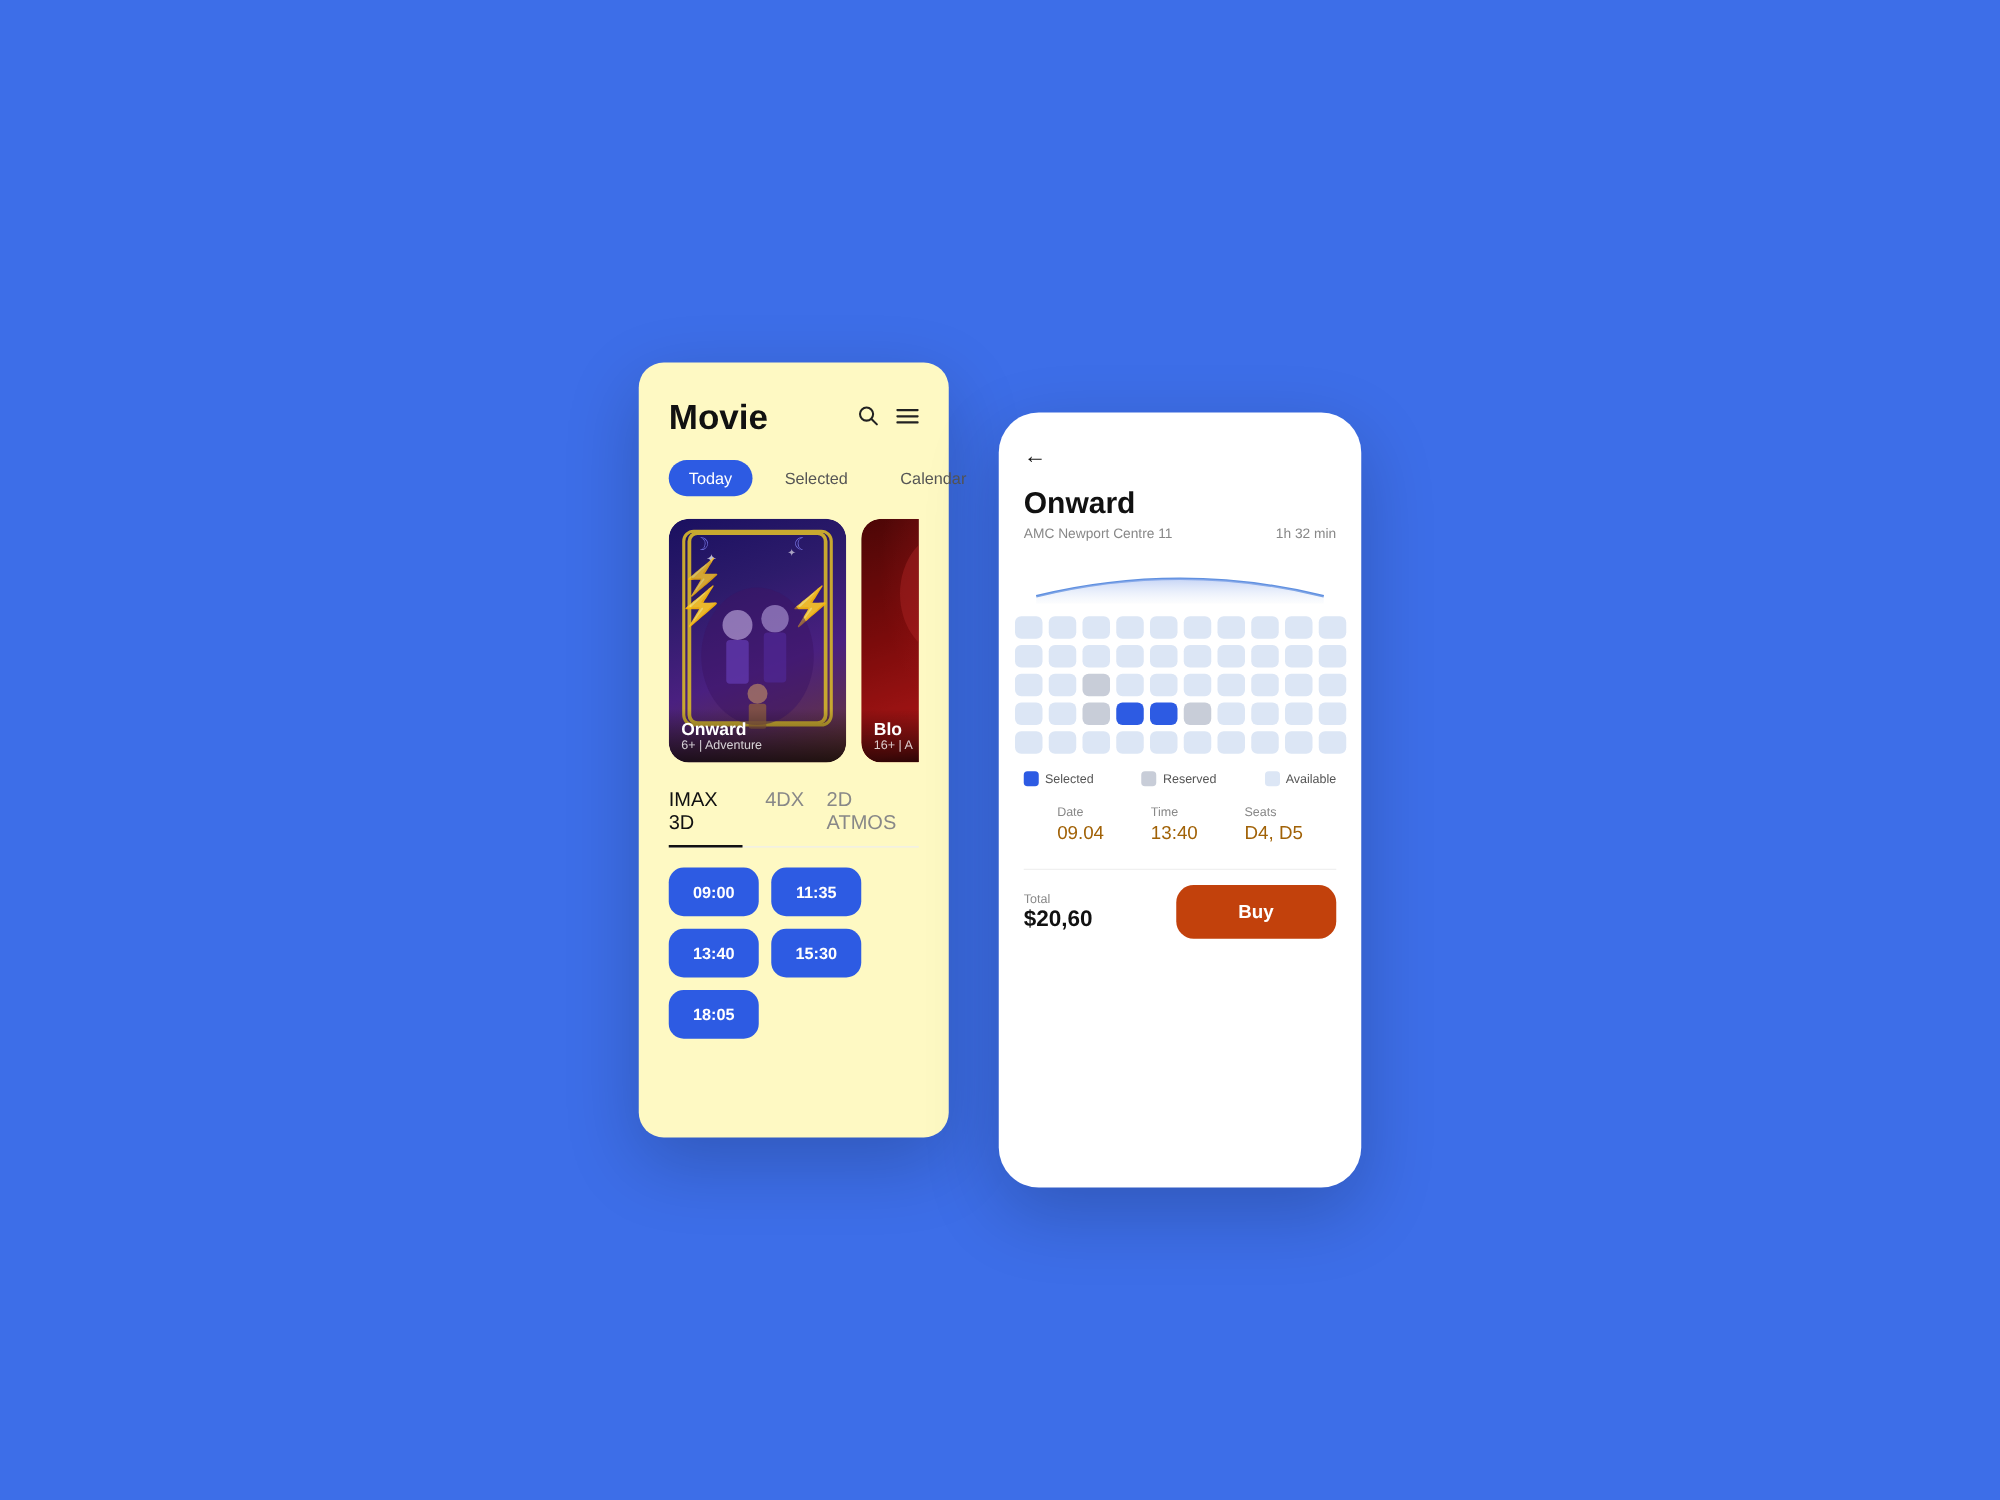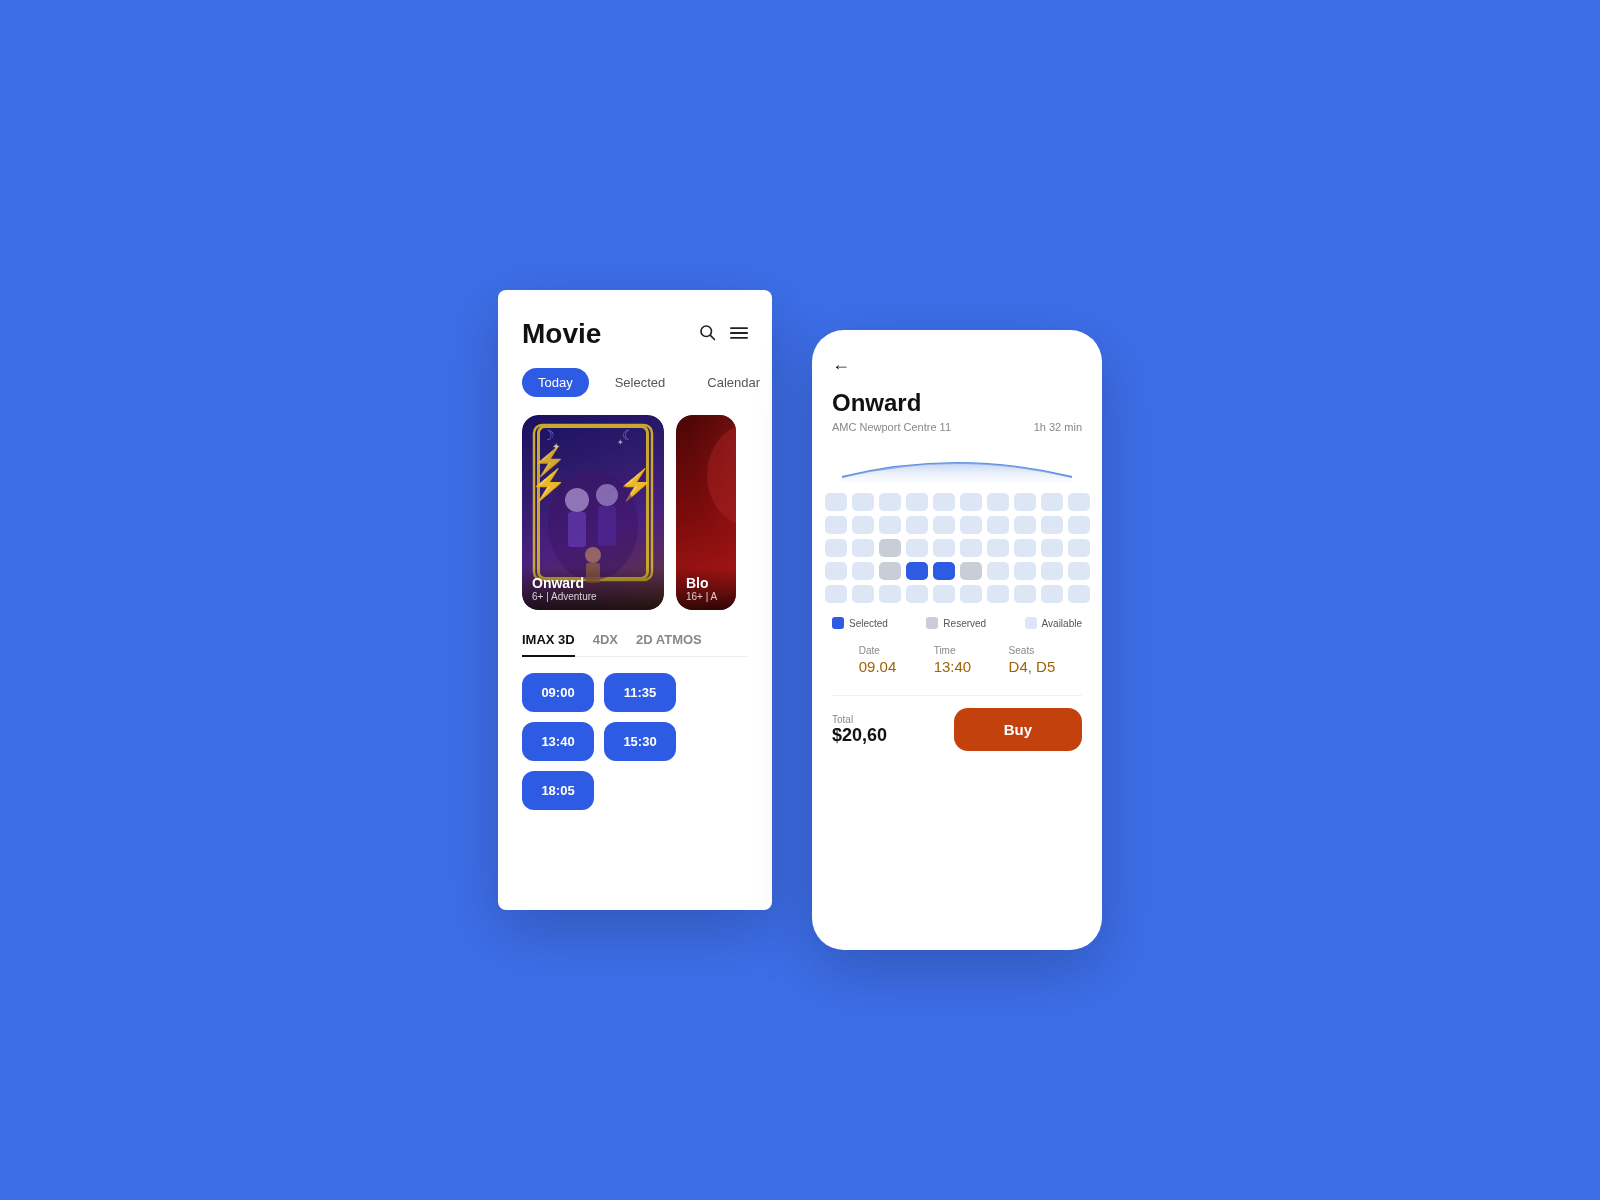--- a/index.html
+++ b/index.html
@@ -14,24 +14,24 @@
       overflow: hidden;
     }
     .screens-container {
       display: flex;
       align-items: center;
       gap: 40px;
     }
 
     
     .phone-left {
-      width: 274px;
+      width: 248px;
       min-height: 620px;
-      background: #ffffff;
-      border-radius: 8px;
+      background: #fef9c3;
+      border-radius: 20px;
       padding: 28px 24px 28px 24px;
       box-shadow: 0 20px 60px rgba(0,0,0,0.2);
       position: relative;
     }
     .phone-header {
       display: flex;
       align-items: center;
       justify-content: space-between;
       margin-bottom: 18px;
     }
@@ -141,22 +141,22 @@
       background: radial-gradient(ellipse at 70% 20%, rgba(200,50,50,0.5) 0%, transparent 60%);
     }
     .showtime-tabs {
       display: flex;
       gap: 18px;
       margin-bottom: 16px;
       border-bottom: 1px solid #eee;
     }
     .showtime-tab {
       padding-bottom: 8px;
-      font-size: 13px;
-      font-weight: 700;
+      font-size: 16px;
+      font-weight: 400;
       cursor: pointer;
       color: #888;
     }
     .showtime-tab.active {
       color: #111;
       border-bottom: 2px solid #111;
       margin-bottom: -1px;
     }
     .time-buttons-grid {
       display: flex;

